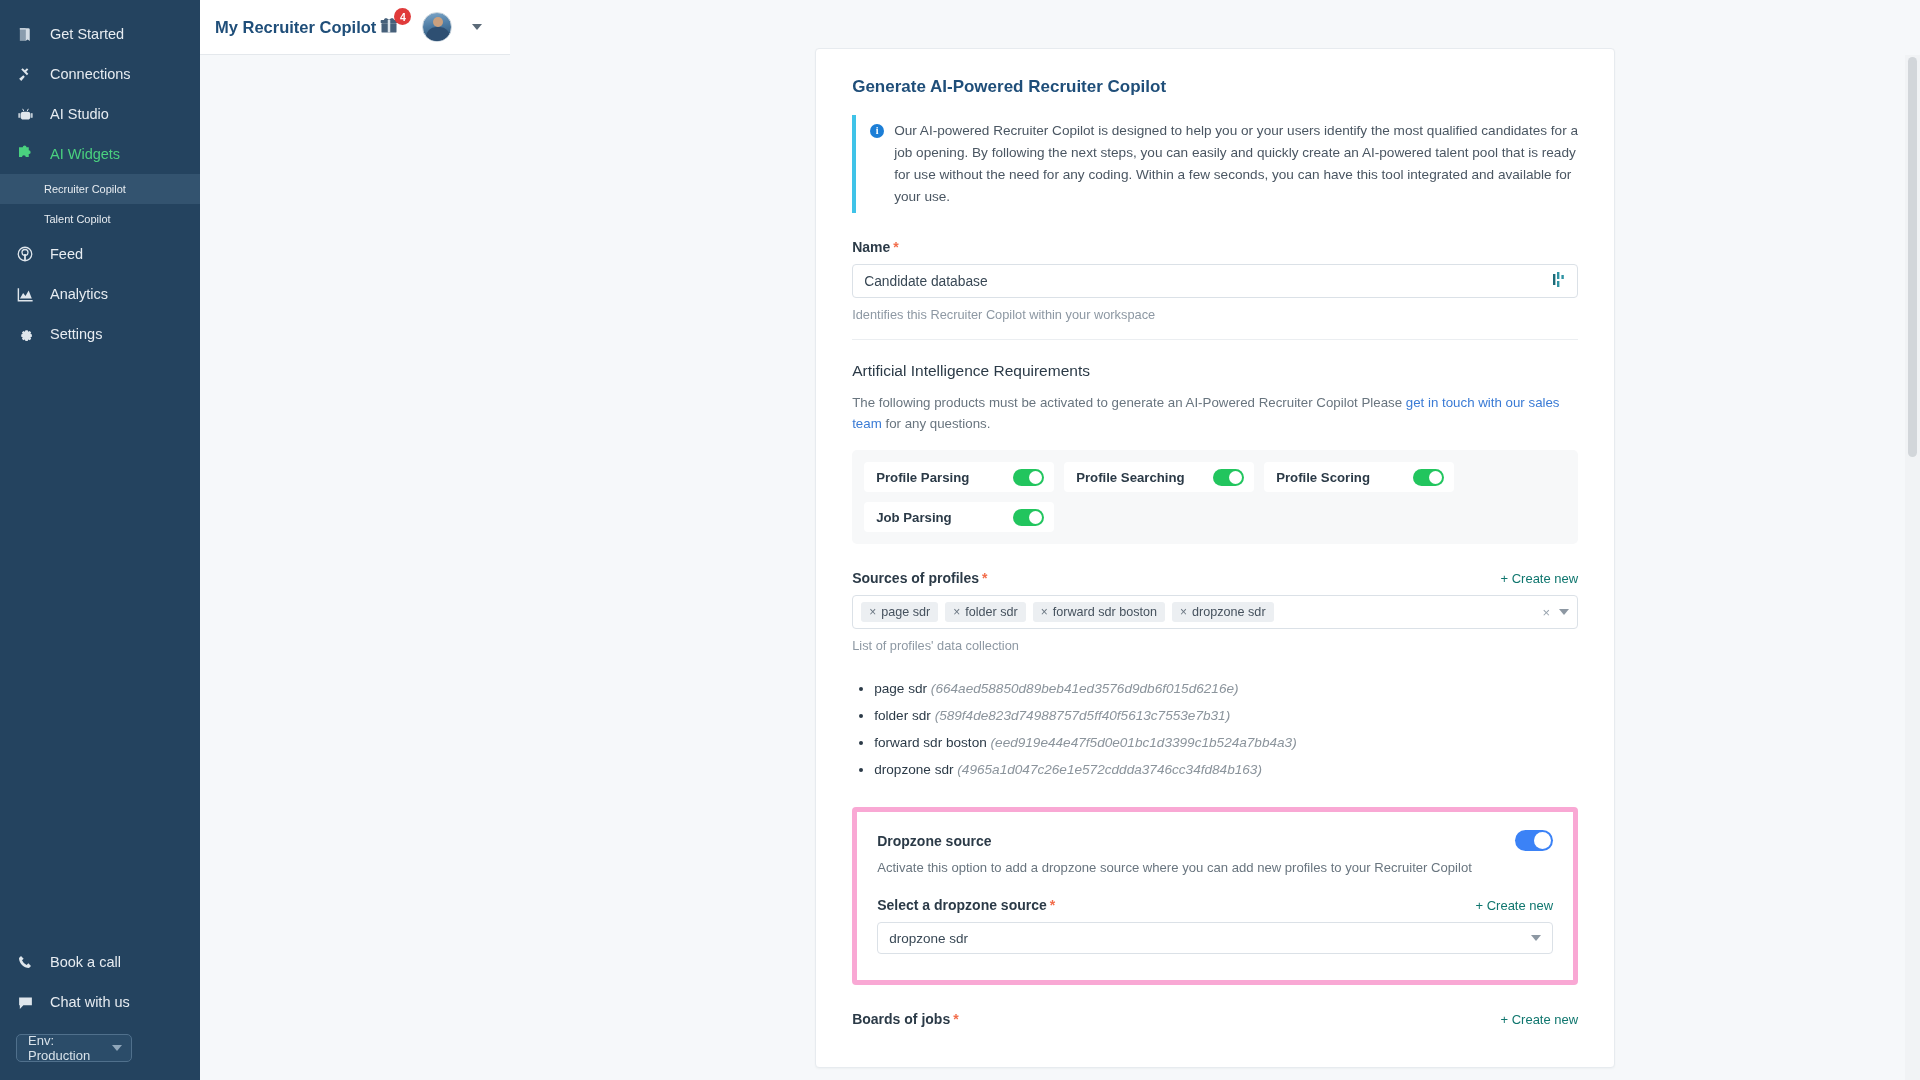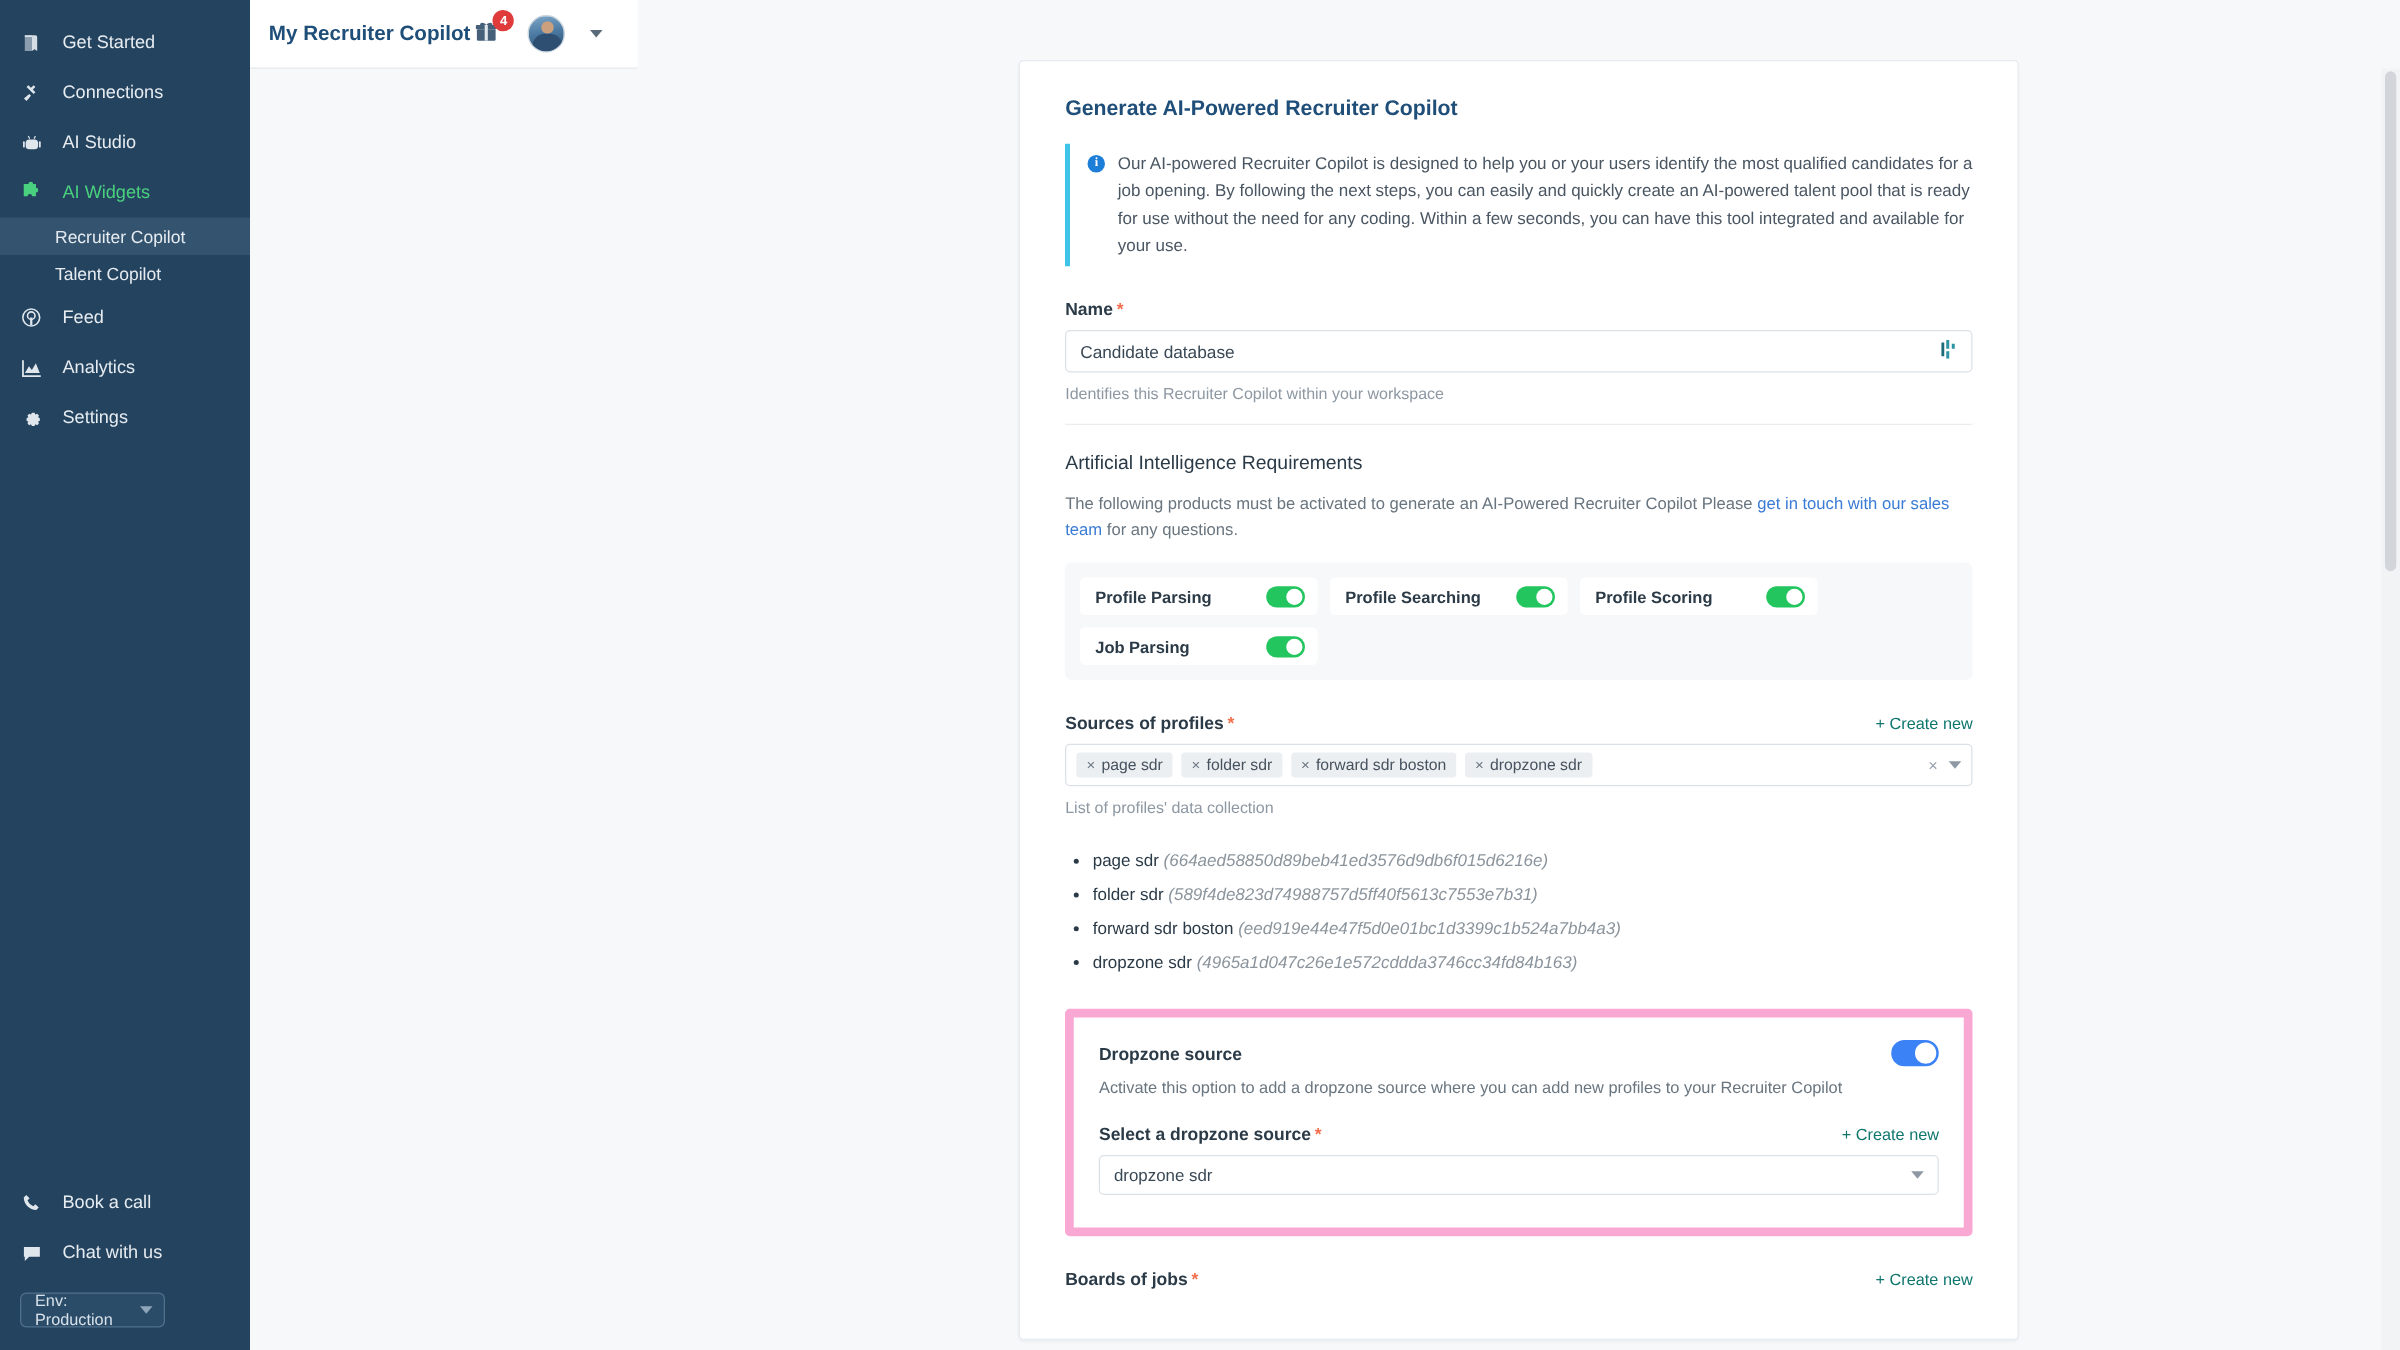--- a/index.html
+++ b/index.html
@@ -30,21 +30,21 @@
   .nav { margin-top: 14px; display: flex; flex-direction: column; }
   .nav-item {
     display: flex; align-items: center; gap: 14px;
     height: 40px; padding: 0 0 0 14px;
     color: #e7ecf1; font-size: 14.5px; cursor: pointer;
   }
   .nav-item .ico { width: 22px; height: 22px; display: flex; align-items: center; justify-content: center; flex: none; }
   .nav-item.accent { color: #4ad17f; }
   .sub-item {
     height: 30px; display: flex; align-items: center;
-    padding-left: 44px; color: #e7ecf1; font-size: 14px; cursor: pointer;
+    padding-left: 44px; color: #e7ecf1; font-size: 11px; cursor: pointer;
   }
   .sub-item.active { background: #33536f; }
 
   .spacer { flex: 1 1 auto; }
   .bottom-nav { padding-bottom: 18px; }
   .env-select {
     margin: 12px 0 0 16px; width: 116px; height: 28px;
     border: 1px solid #50708c; border-radius: 5px;
     background: #2b4c69; color: #d8e2ea; font-size: 13px;
     display: flex; align-items: center; justify-content: space-between;
@@ -146,21 +146,21 @@
   .tag .x { color: #6a7682; font-size: 12px; }
   .tags-right { margin-left: auto; display: flex; align-items: center; gap: 9px; }
   .clear-x { color: #97a2ad; font-size: 13px; cursor: pointer; }
   .caret-grey { width: 0; height: 0; border-left: 5px solid transparent; border-right: 5px solid transparent; border-top: 6px solid #8d98a3; cursor: pointer; }
 
   .bullets { margin-top: 22px; padding-left: 22px; }
   .bullets li { font-size: 13.6px; color: #2b3a47; line-height: 27px; }
   .bullets li .id { color: #8b949c; font-style: italic; }
 
   .subcard {
-    margin-top: 24px; border: 7px solid #f9a8d4; border-radius: 4px;
+    margin-top: 24px; border: 5px solid #f9a8d4; border-radius: 4px;
     padding: 18px 20px 26px 20px;
   }
   .subcard-head { display: flex; align-items: center; justify-content: space-between; }
   .subcard-title { font-size: 14px; color: #2b3a47; font-weight: 700; }
   .subcard-desc { margin-top: 9px; font-size: 13.1px; color: #69757f; }
   .subfield { margin-top: 22px; }
   .select {
     margin-top: 9px; height: 32px; border: 1px solid #dbe1e7; border-radius: 4px;
     background: #fff; display: flex; align-items: center; justify-content: space-between;
     padding: 0 11px; font-size: 13.5px; color: #394855; cursor: pointer;

